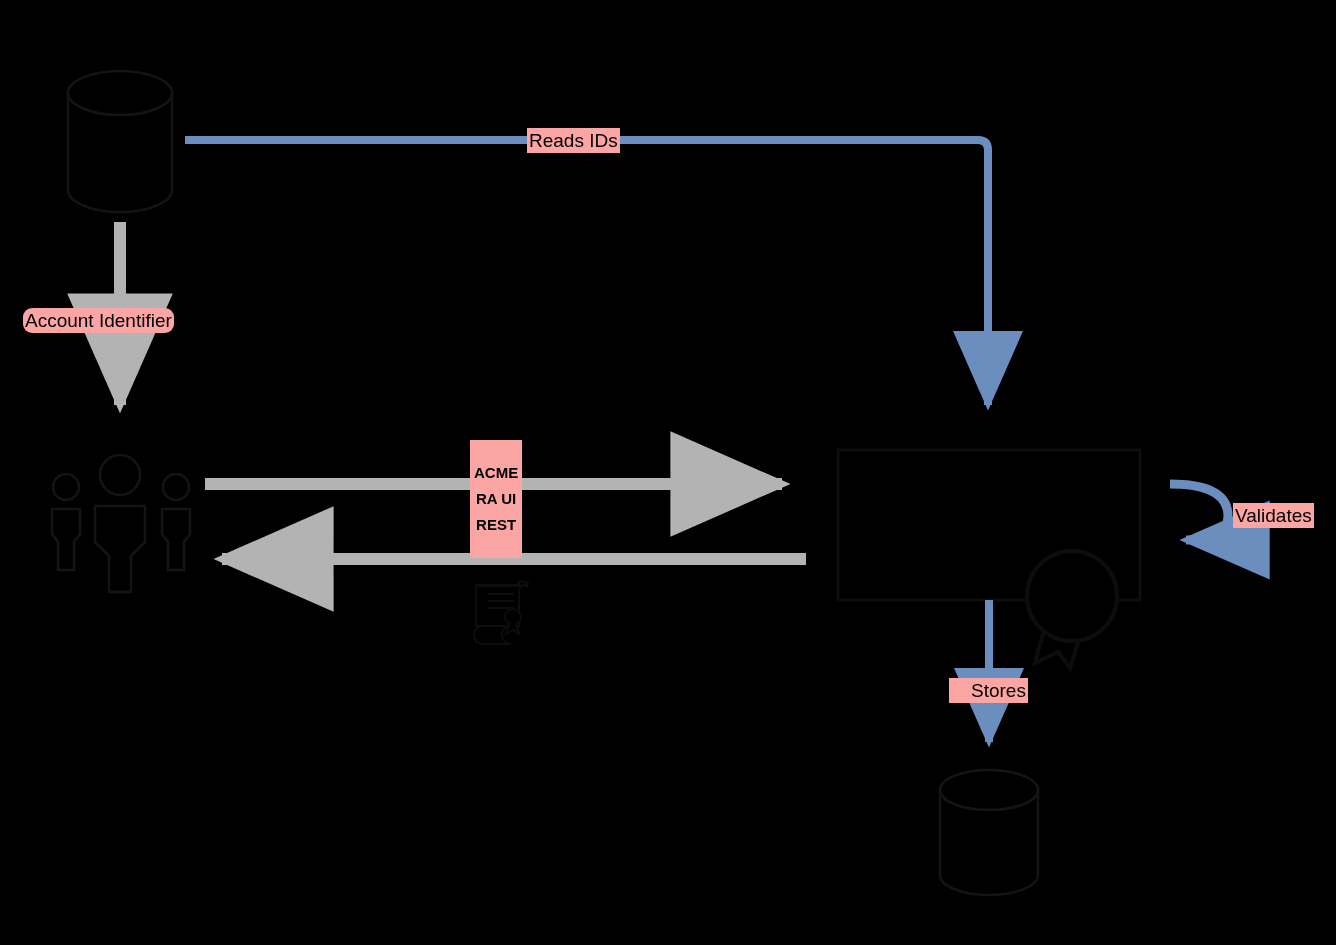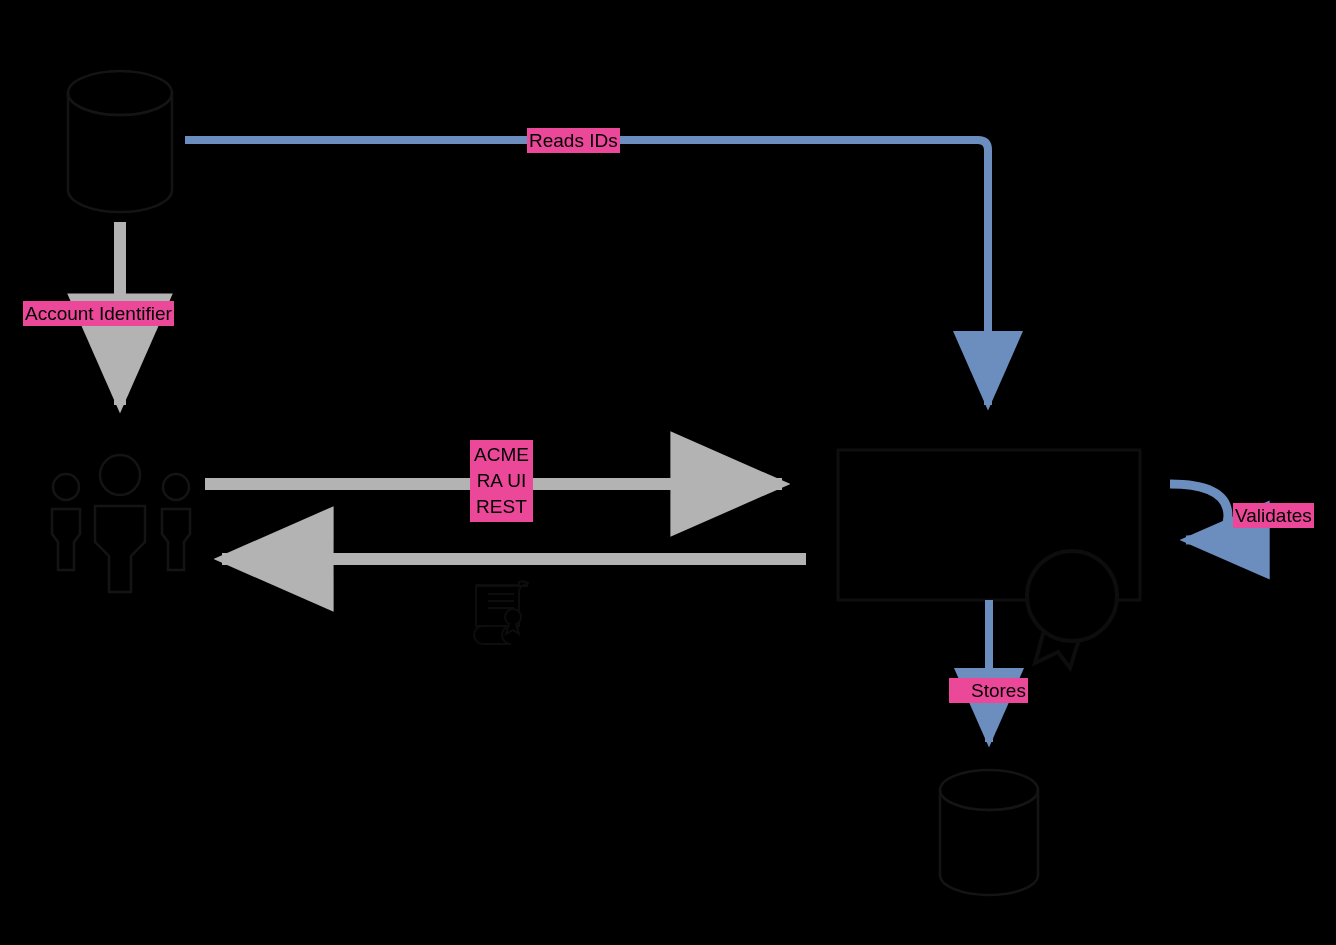--- a/index.html
+++ b/index.html
@@ -18,35 +18,35 @@
   #canvas svg.layer {
     position: absolute;
     left: 0;
     top: 0;
     width: 1336px;
     height: 945px;
     overflow: visible;
   }
   .edge-label {
     position: absolute;
-    background: #ec4899;
+    background: #fca5a5;
     color: #000000;
     font-family: "Liberation Sans", sans-serif;
     font-size: 19px;
     line-height: 23px;
     white-space: nowrap;
     padding: 1px 2px;
     text-align: center;
   }
   .edge-label.multiline {
     white-space: pre-line;
-    font-weight: normal;
-    font-size: 19px;
+    font-weight: bold;
+    font-size: 15px;
     line-height: 26px;
-    padding: 2px 4px;
+    padding: 20px 4px;
   }
 </style>
 </head>
 <body>
 
 <div id="canvas">
 
   <svg class="layer" viewBox="0 0 1336 945">
 
     <defs>
@@ -111,21 +111,21 @@
     <path d="M806,559 L222,559" fill="none" stroke="#b3b3b3" stroke-width="12" marker-end="url(#gray-arrow)"></path>
 
     <path d="M1170,484 Q1228,484 1228,516 Q1228,540 1186,540" fill="none" stroke="#6c8ebf" stroke-width="9" marker-end="url(#blue-arrow)"></path>
 
     <path d="M989,600 L989,742" fill="none" stroke="#6c8ebf" stroke-width="8" marker-end="url(#blue-arrow)"></path>
 
   </svg>
 
   <div class="edge-label" style="left:527px; top:128px;">Reads IDs</div>
 
-  <div class="edge-label" style="left:23px; top:301px;">Account Identifier</div>
+  <div class="edge-label" style="left:23px; top:308px;border-radius:9px;">Account Identifier</div>
 
   <div class="edge-label multiline" style="left:470px; top:440px;">ACME
 RA UI
 REST</div>
 
   <div class="edge-label" style="left:1233px; top:503px;">Validates</div>
 
   <div class="edge-label" style="left:949px; top:678px;padding-left:22px;">Stores</div>
 
 </div>

